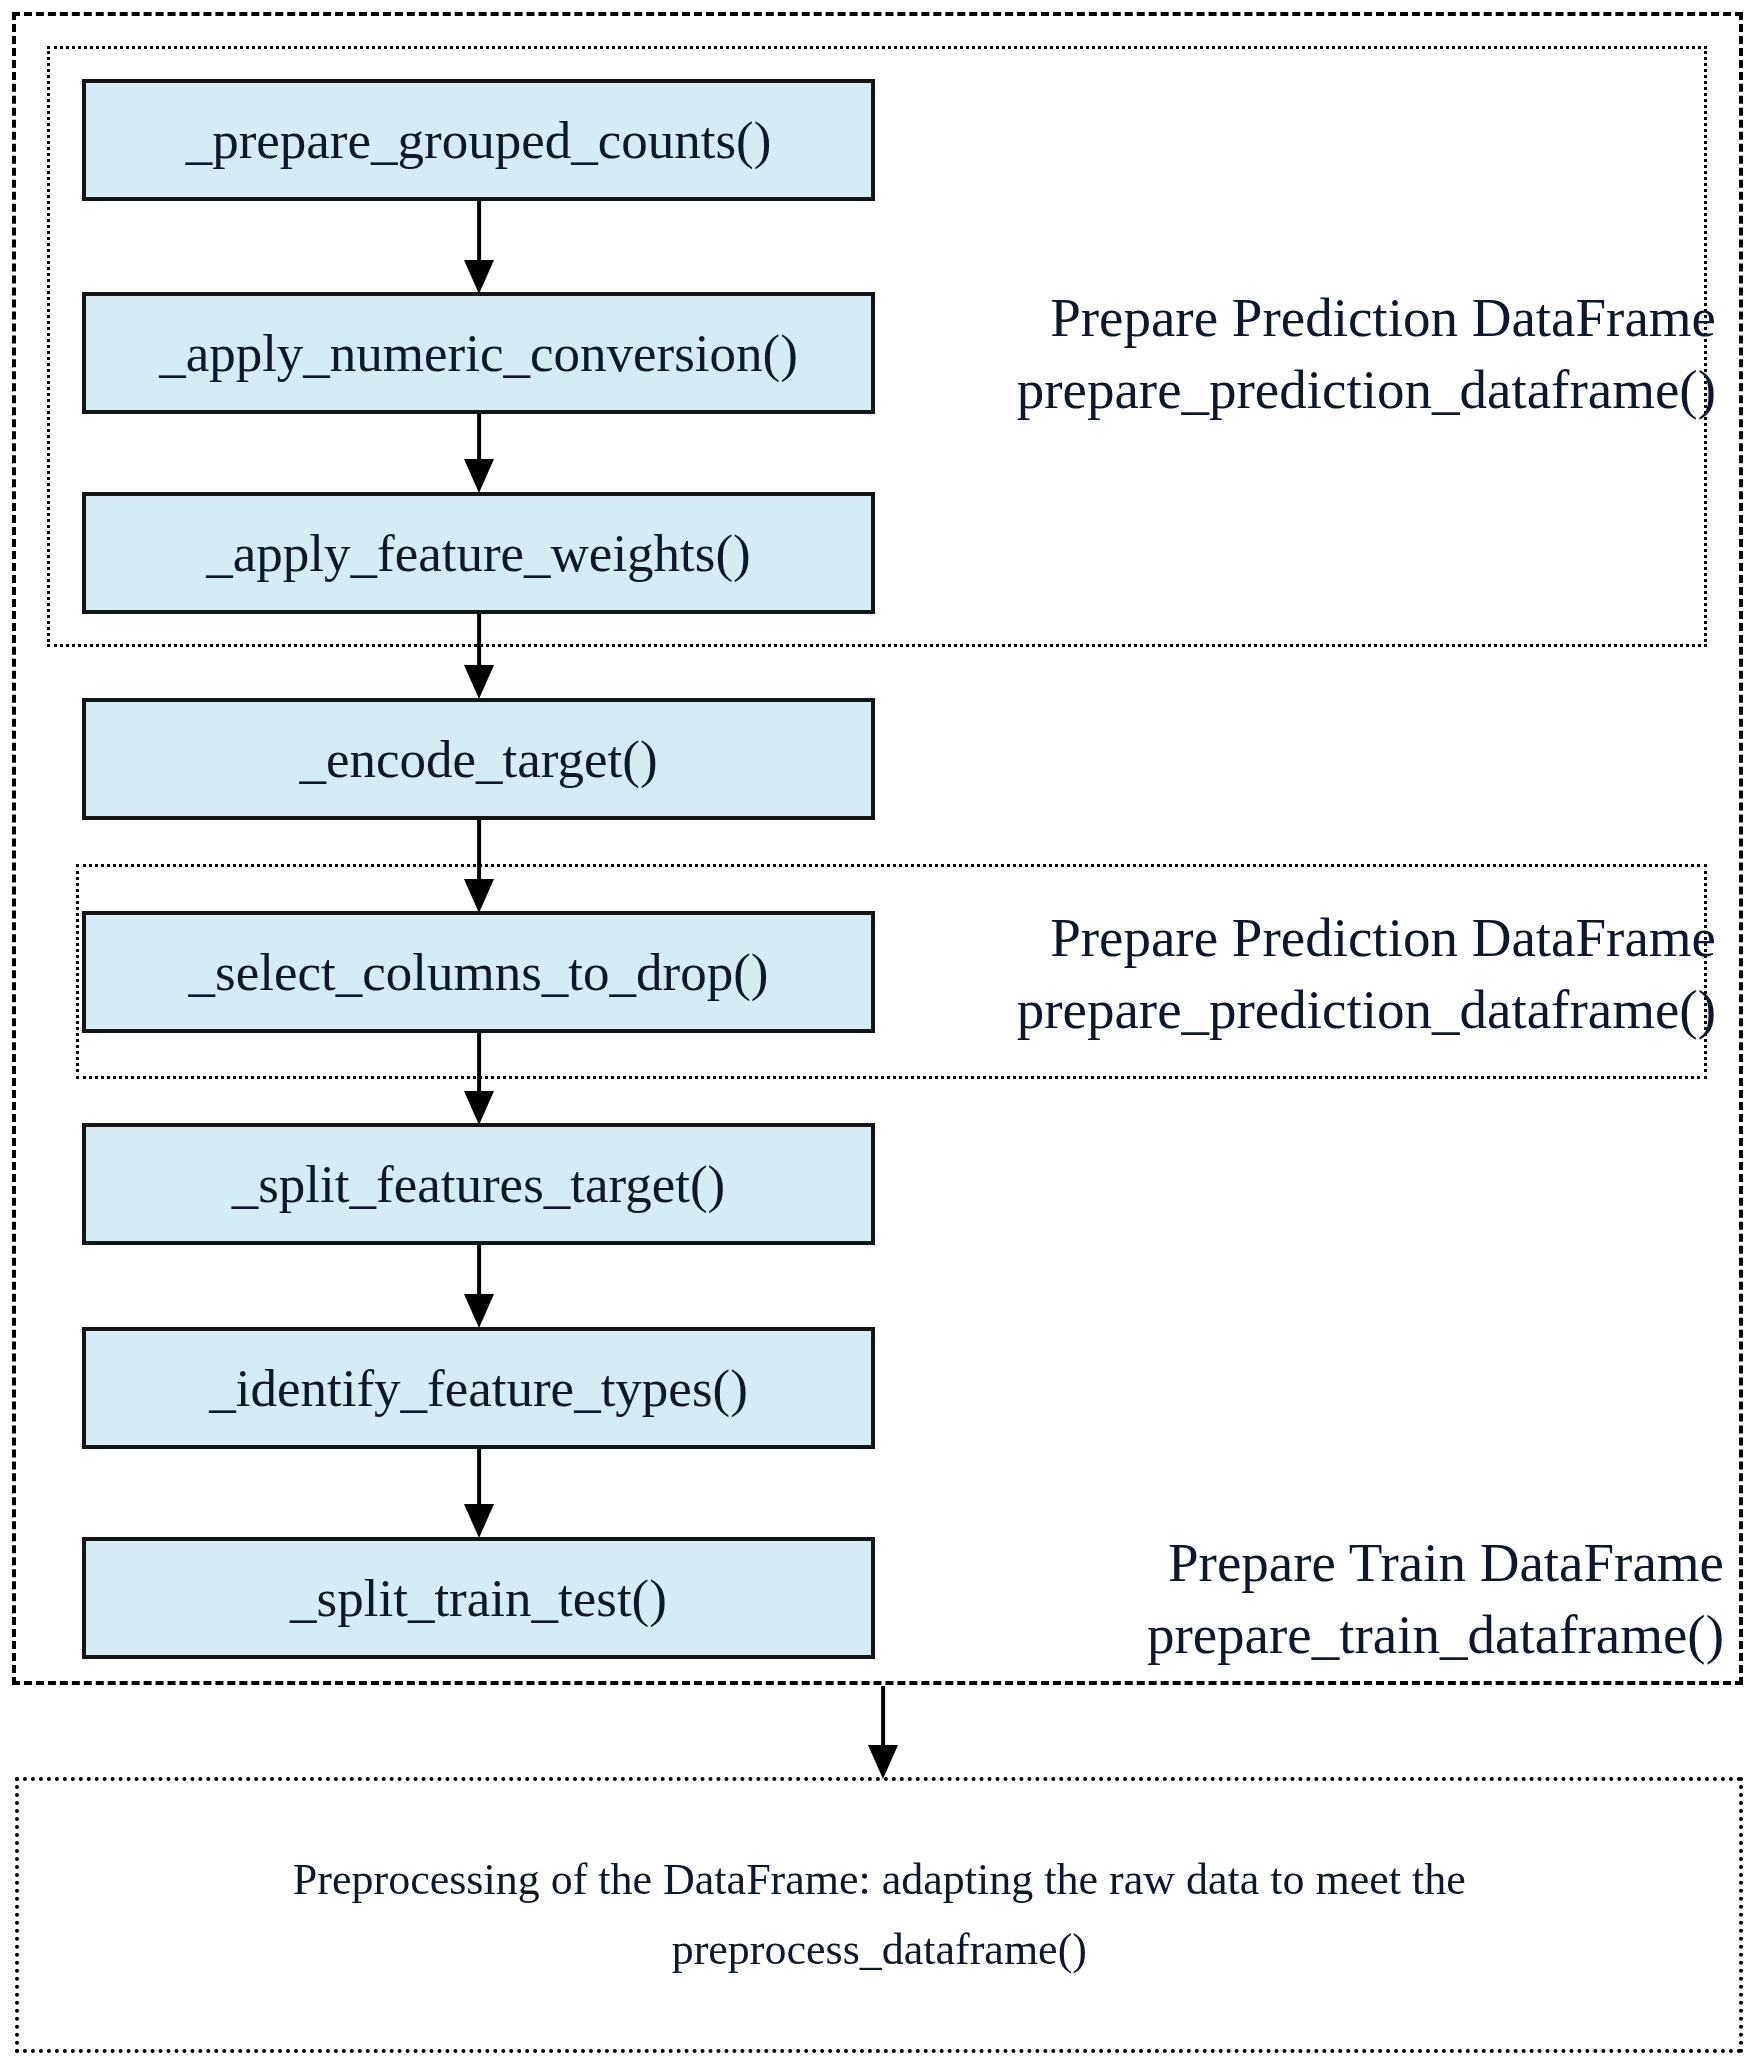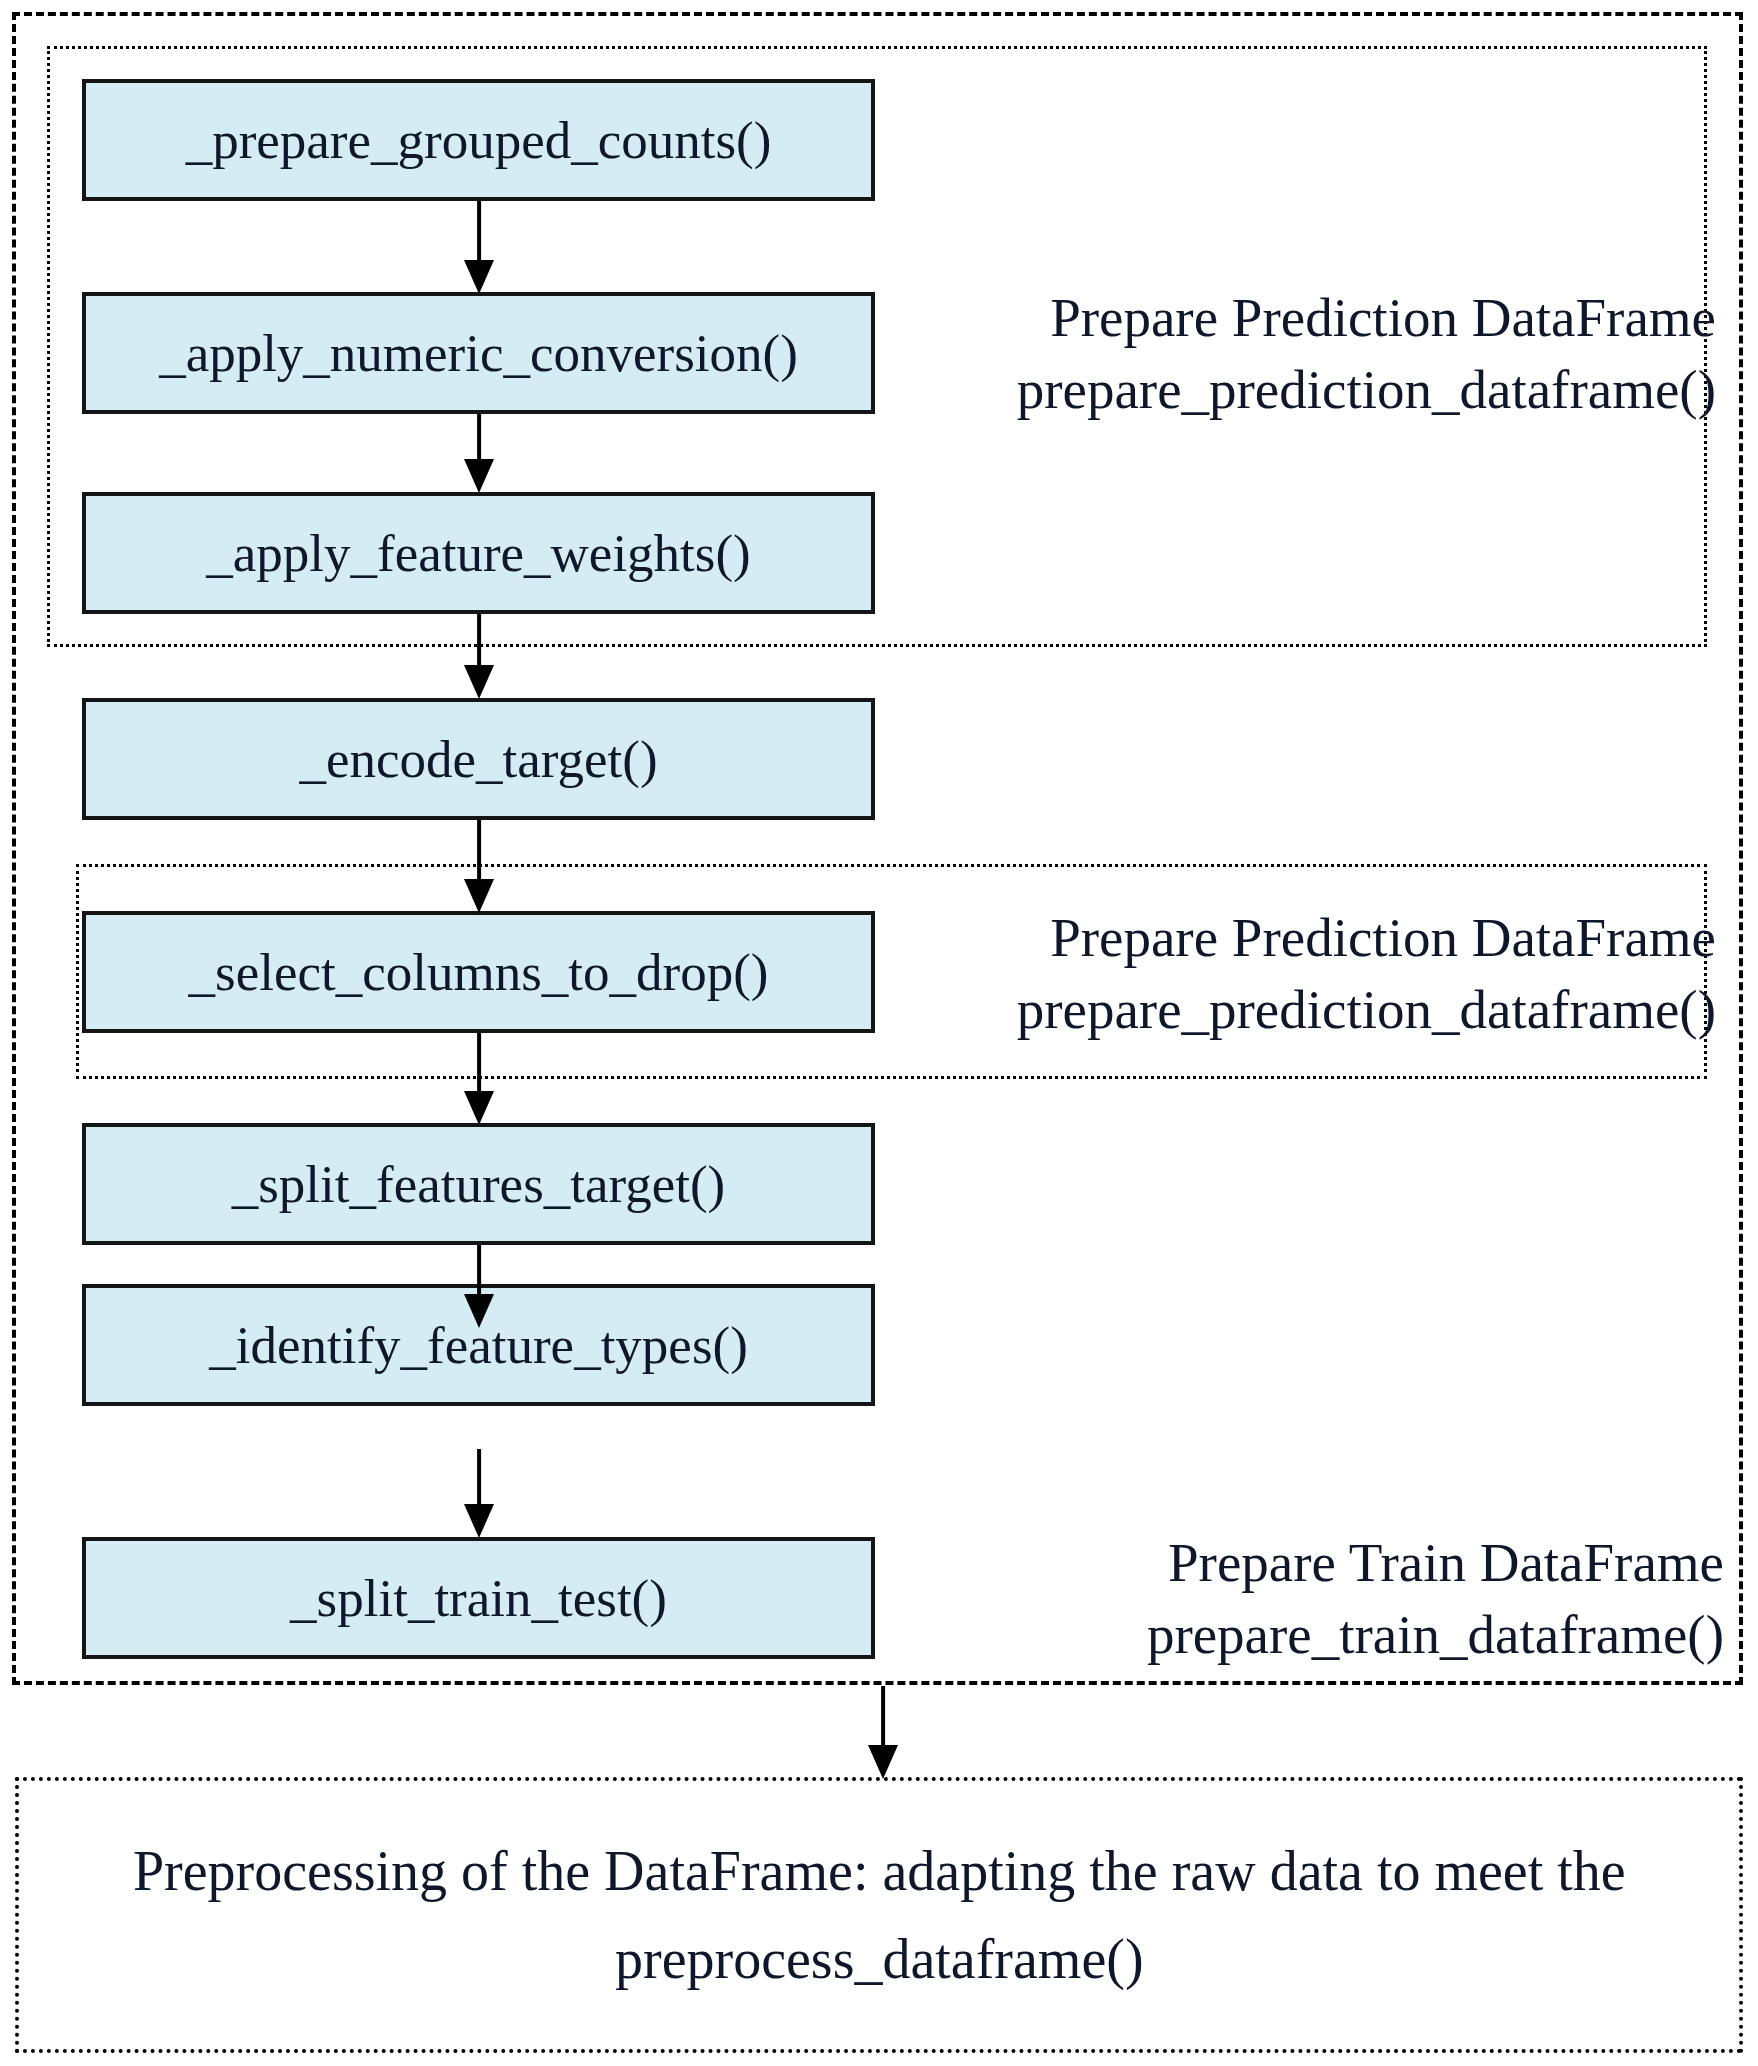--- a/index.html
+++ b/index.html
@@ -38,21 +38,21 @@
     justify-content:center;
     font-size:53px;
     white-space:nowrap;
   }
   .b1{ top:79px; }
   .b2{ top:292px; }
   .b3{ top:492px; }
   .b4{ top:698px; }
   .b5{ top:911px; }
   .b6{ top:1123px; }
-  .b7{ top:1284px; }
+  .b7{ top:1327px; }
   .b8{ top:1537px; }
   .arrow{ position:absolute; }
   .arrow .shaft{
     position:absolute;
     left:50%;
     transform:translateX(-50%);
     top:0;
     width:3.8px;
     background:#000000;
   }
@@ -80,21 +80,21 @@
     position:absolute;
     left:15.3px; top:1777px;
     width:1728px; height:276px;
     border:4.6px dotted #000000;
     box-sizing:border-box;
     display:flex;
     flex-direction:column;
     align-items:center;
     justify-content:center;
     text-align:center;
-    font-size:56px;
+    font-size:44px;
     line-height:1.58;
   }
 </style>
 </head>
 <body>
 
 <div class="canvas">
 
   <div class="outer-frame"></div>
 

